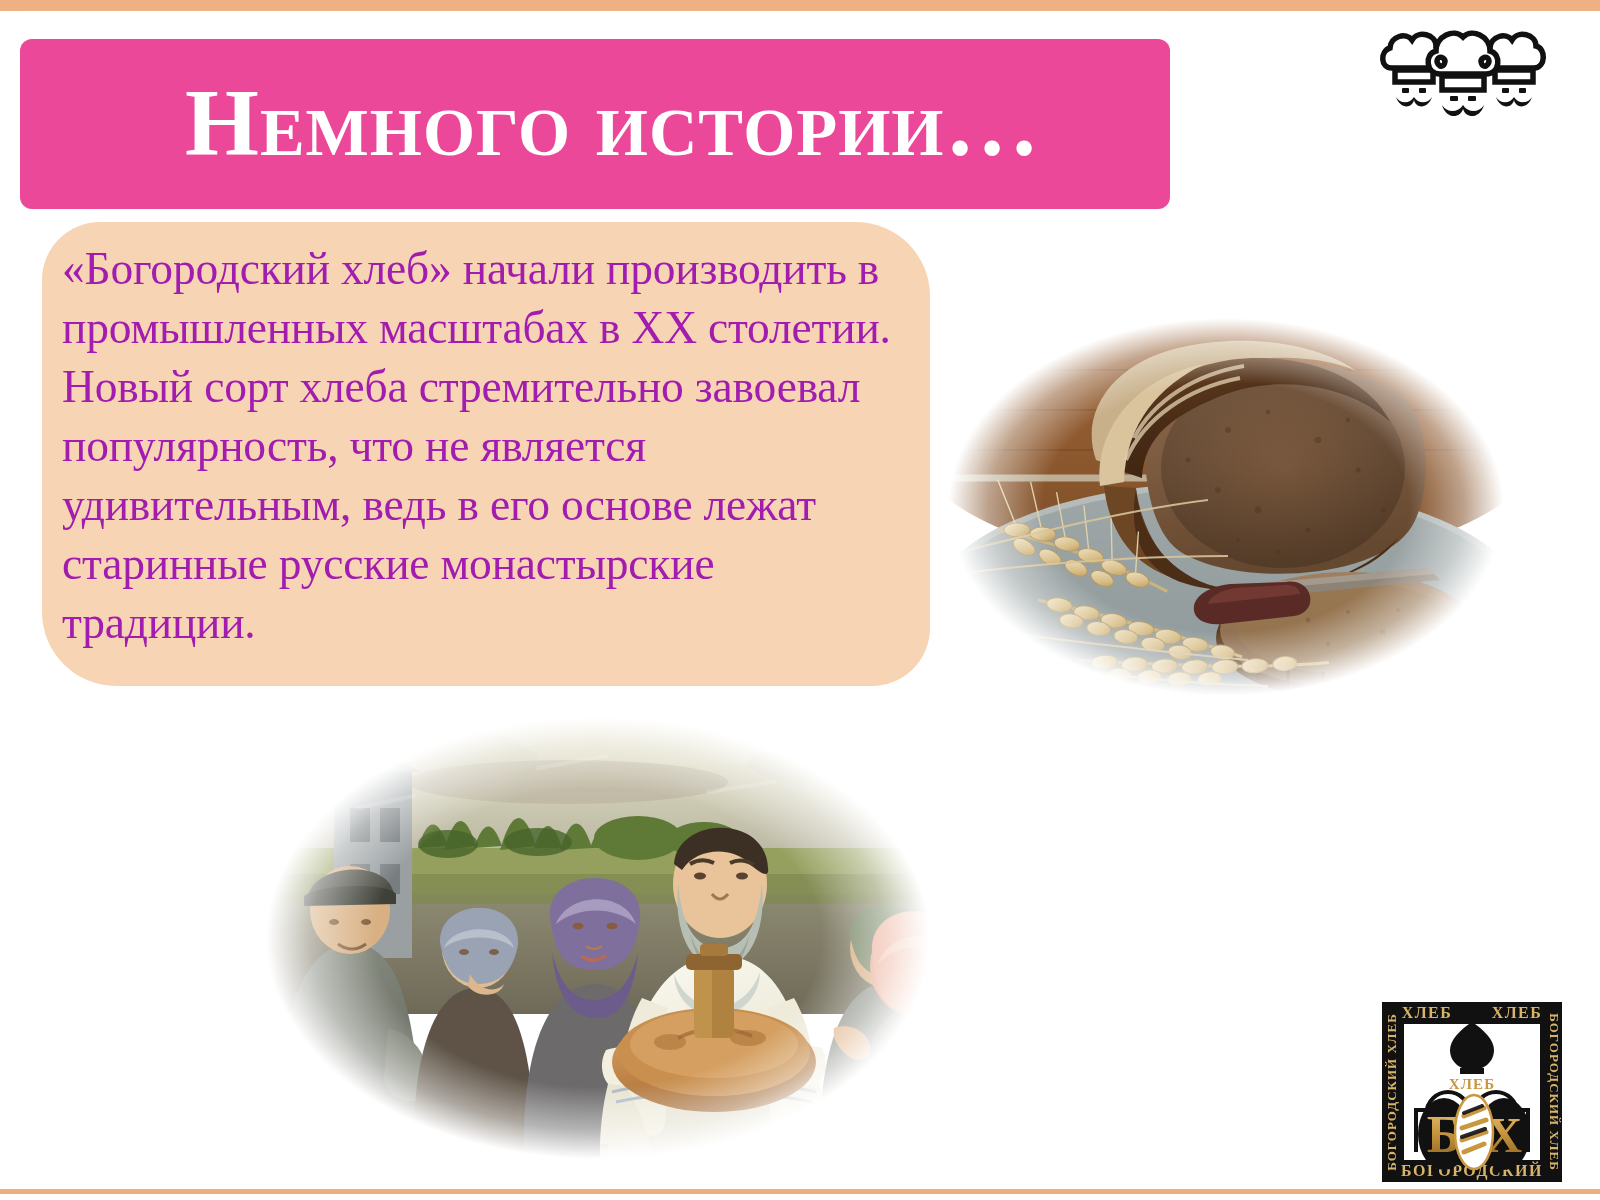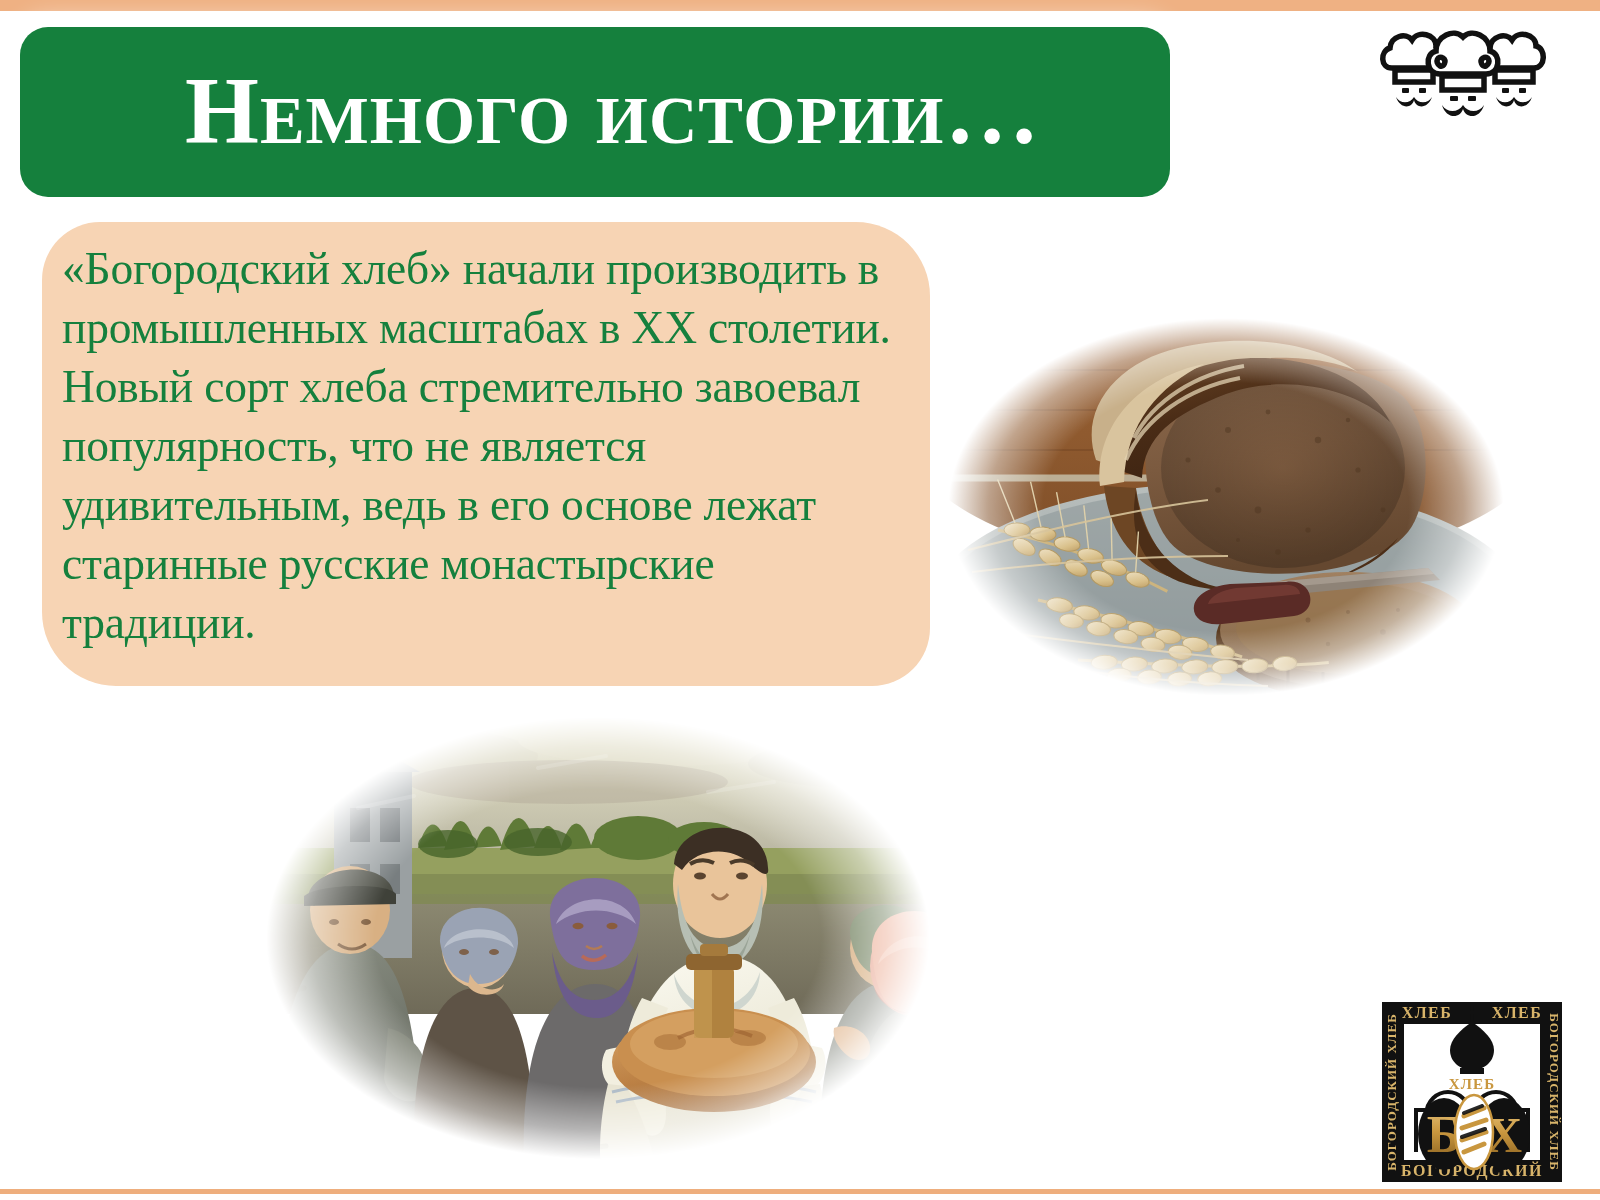--- a/index.html
+++ b/index.html
@@ -37,25 +37,25 @@
     bottom: 6px;
     width: 1600px;
     height: 5px;
     background: #eeae7d;
   }
 
   
   .title-banner {
     position: absolute;
     left: 20px;
-    top: 27px;
+    top: 39px;
     width: 1150px;
     height: 170px;
-    background: #15803d;
-    border-radius: 28px;
+    background: #ec4899;
+    border-radius: 12px;
     box-shadow: 0 0 22px 10px rgba(255,255,255,0.55);
   }
   .title-text {
     position: absolute;
     left: 165px;
     top: 28px;
     font-family: "Liberation Serif", serif;
     font-size: 95px;
     line-height: 112px;
     font-weight: 700;
@@ -88,21 +88,21 @@
     border-bottom-right-radius: 58px;
   }
   .body-text {
     position: absolute;
     left: 20px;
     top: 17px;
     width: 845px;
     font-family: "Liberation Serif", serif;
     font-size: 45.5px;
     line-height: 59px;
-    color: #15803d;
+    color: #a21caf;
     letter-spacing: -0.2px;
   }
 
   
   .bread-photo {
     position: absolute;
     left: 928px;
     top: 300px;
     width: 596px;
     height: 414px;

